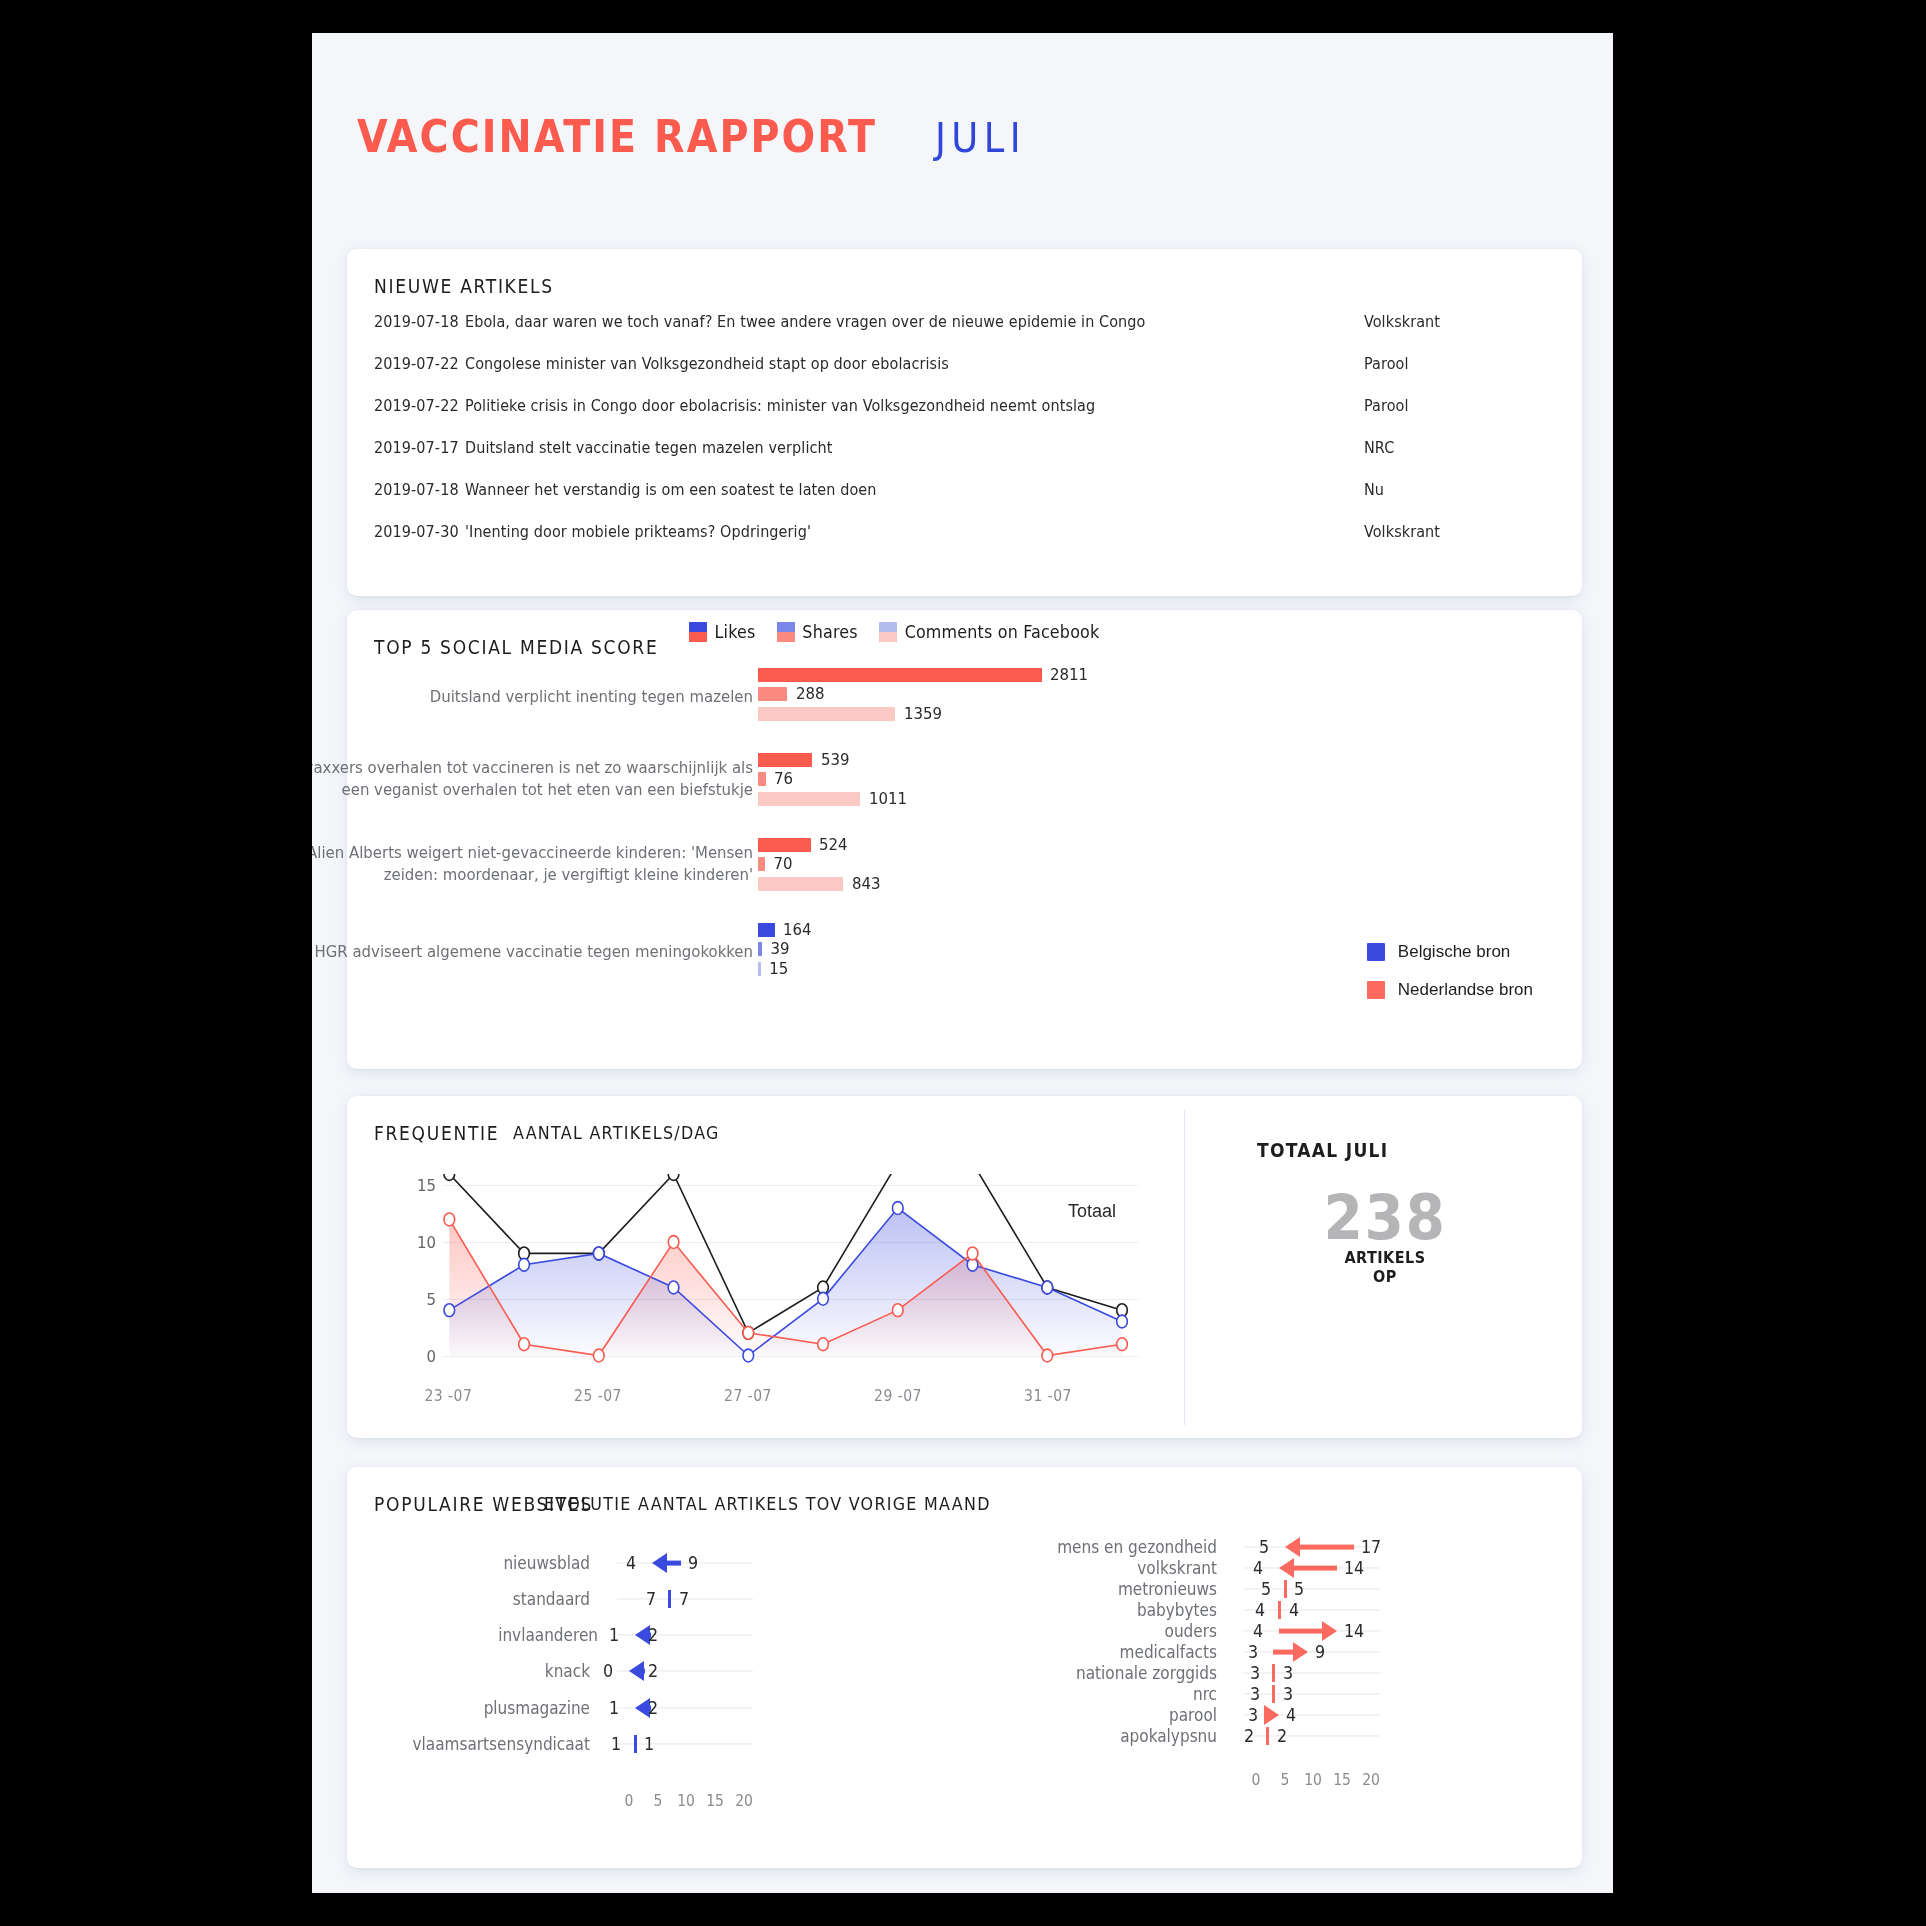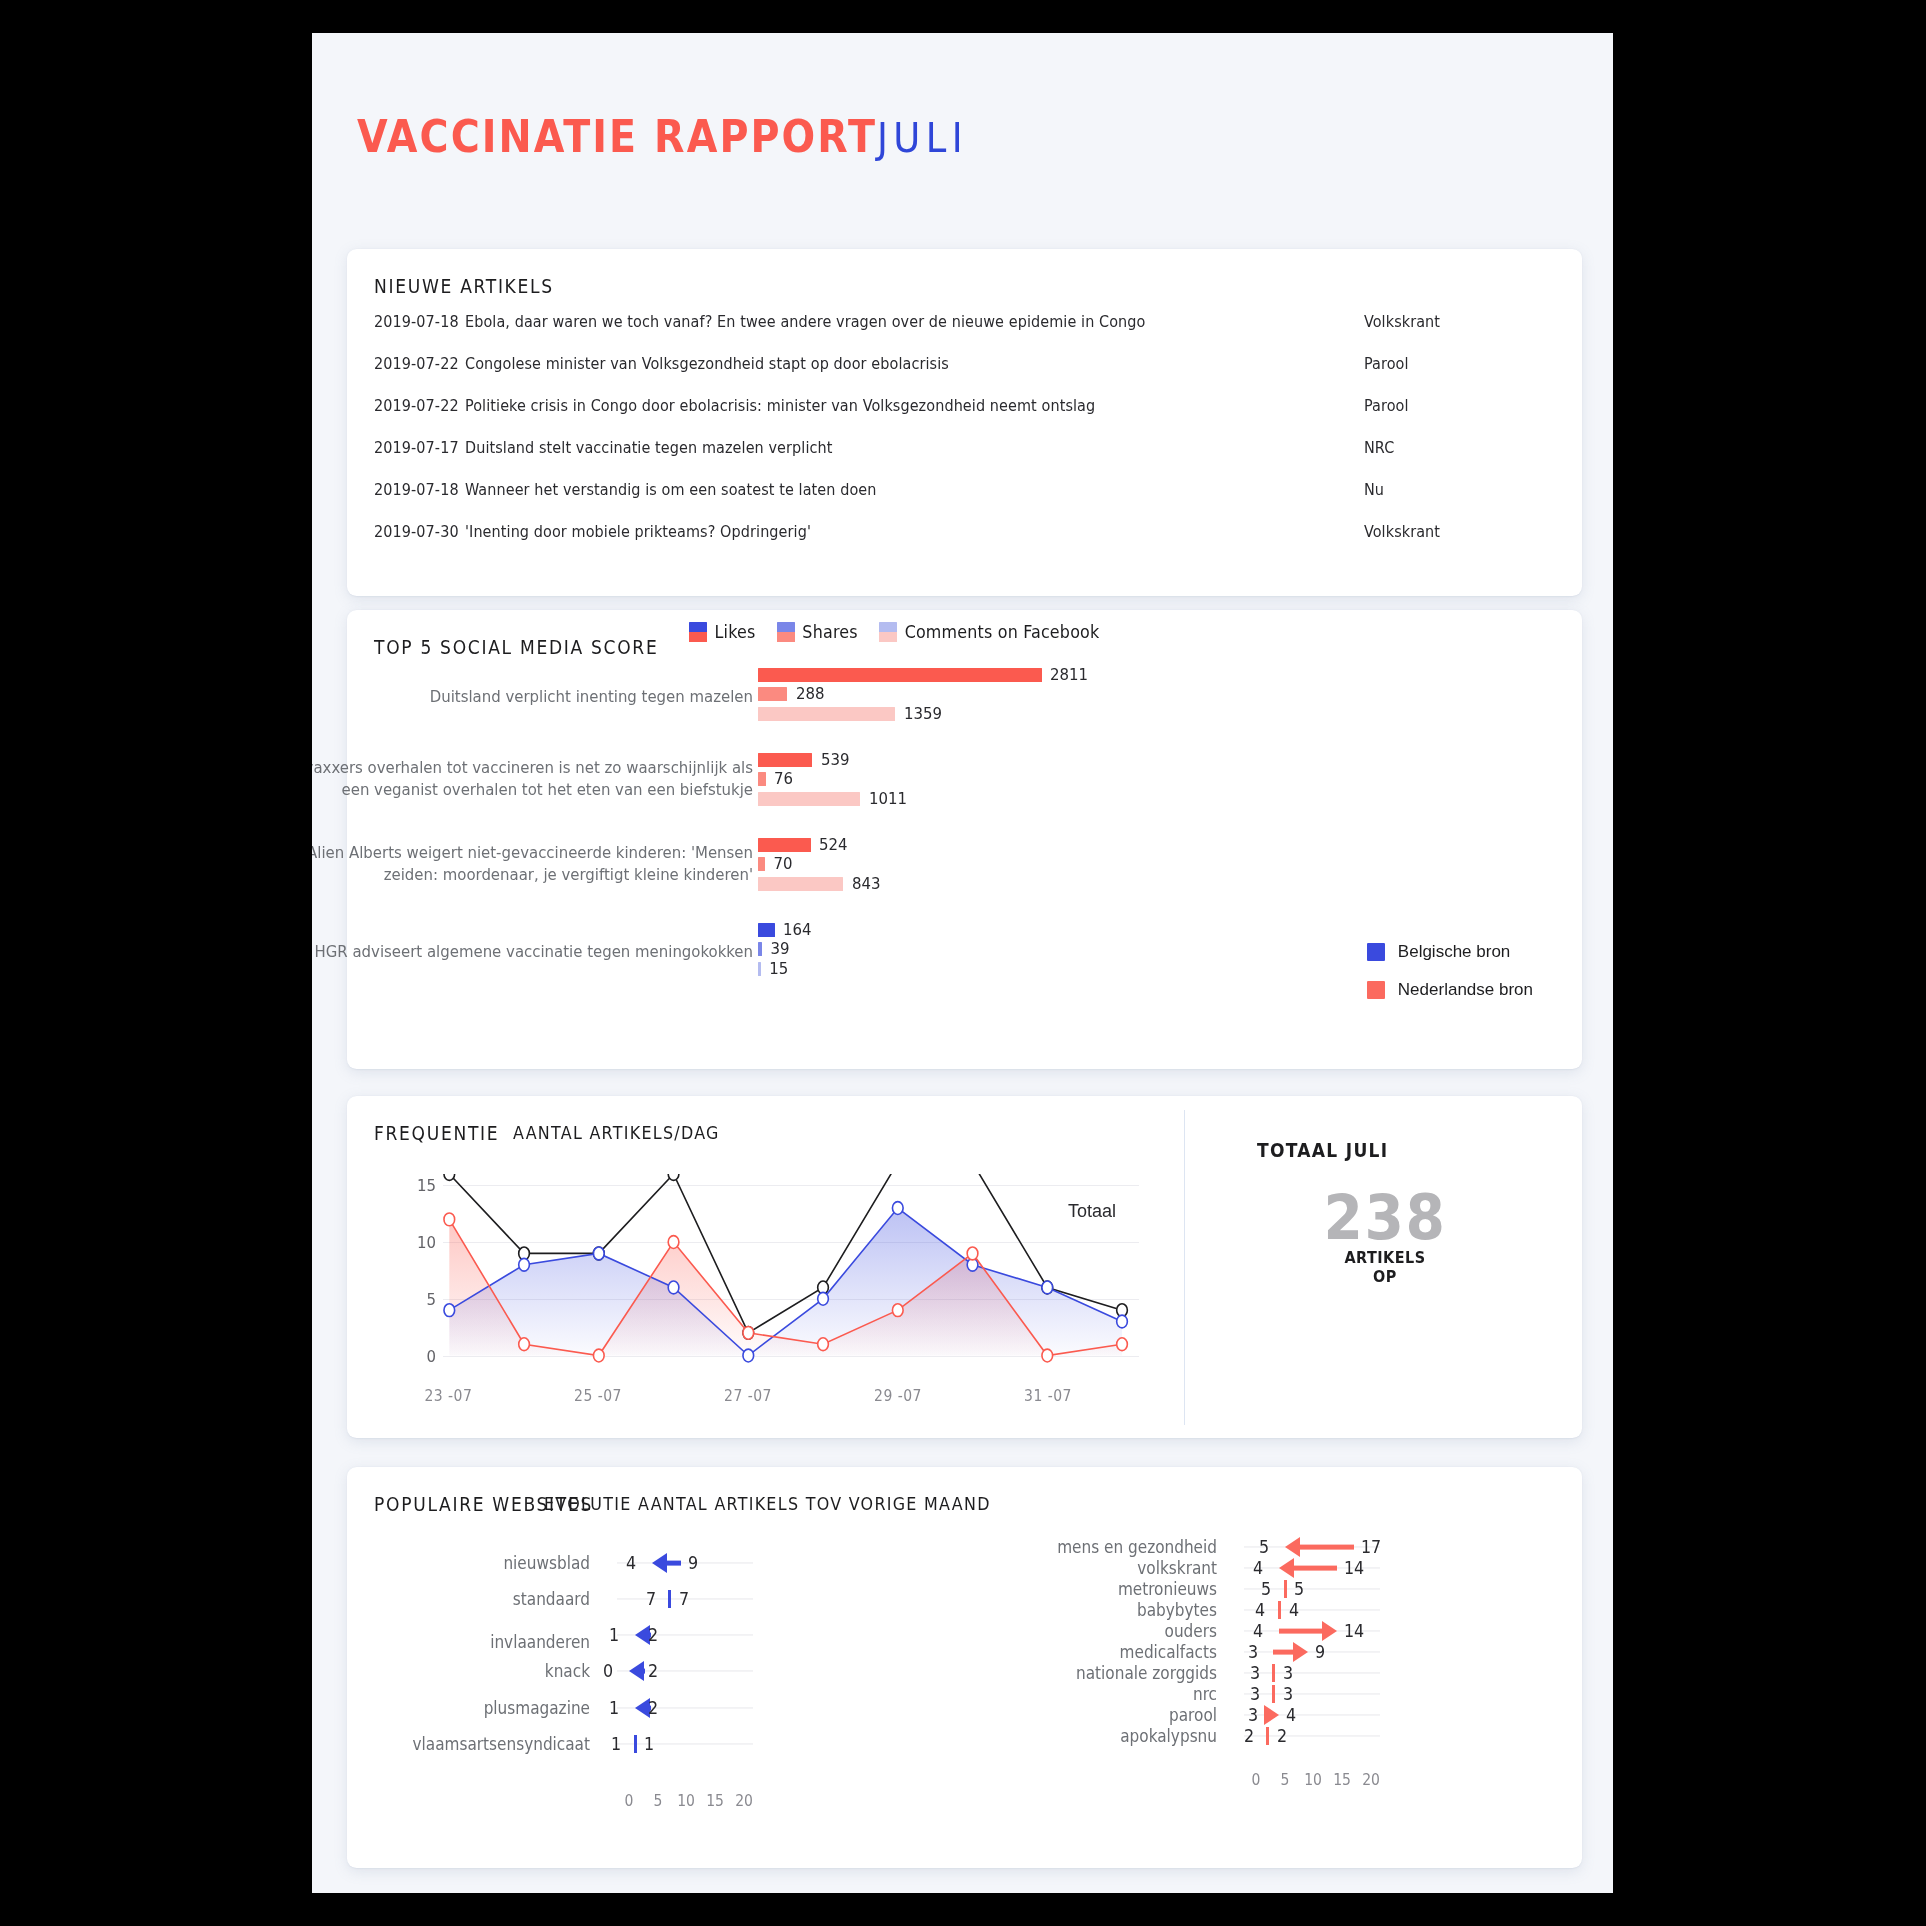--- a/index.html
+++ b/index.html
@@ -10,21 +10,21 @@
   }
   
   #page{
     position:absolute;left:312px;top:33px;width:1301px;height:1860px;
     background:#f4f6fa;overflow:hidden;
   }
   
   #title-row{position:absolute;left:45px;top:78px;white-space:nowrap;}
   #title-main{font-size:44px;font-weight:700;letter-spacing:2.1px;color:#fb5a4f;
     font-family:"DejaVu Sans Condensed","Liberation Sans Narrow","Liberation Sans",sans-serif;}
-  #title-month{font-size:41px;font-weight:400;letter-spacing:5.4px;color:#2f46d8;
+  #title-month{font-size:41px;font-weight:400;letter-spacing:5.4px;color:#2f46d8;margin-left:58px;
     font-family:"DejaVu Sans Condensed","Liberation Sans Narrow","Liberation Sans",sans-serif;}
   
   .card{position:absolute;background:#fff;border-radius:9.6px;
     box-shadow:0 3.2px 14px rgba(120,135,170,.16), 0 0.5px 1.6px rgba(120,135,170,.10);}
   #card-articles{left:35px;top:202px;width:1235px;height:347px;margin-top:14px;}
   #card-social  {left:35px;top:577px;width:1235px;height:459px;}
   #card-freq    {left:35px;top:1063px;width:1235px;height:342px;}
   #card-sites   {left:35px;top:1434px;width:1235px;height:401px;}
 
   .card-title{position:absolute;font-size:19px;letter-spacing:1.7px;color:#1d1d1f;
@@ -337,21 +337,21 @@
         <div class="site-head" style="top: 16px; left: 305px; border-top: 10.2px solid transparent; border-bottom: 10.2px solid transparent; border-right: 15px solid rgb(58, 74, 222);"></div>
         <div class="site-val" style="top: 16px; left: 279px;">4</div>
         <div class="site-val" style="top: 16px; left: 341px;">9</div>
         <div class="site-row" style="top: 52px;"></div>
         <div class="site-name" style="top: 52px; right: 242px; left: 0px; width: 243px;">standaard</div>
         <div class="site-track" style="top: 52px; left: 270px; width: 136px;"></div>
         <div class="site-tick" style="top: 52px; left: 321px; background: rgb(58, 74, 222);"></div>
         <div class="site-val" style="top: 52px; left: 299px;">7</div>
         <div class="site-val" style="top: 52px; left: 332px;">7</div>
         <div class="site-row" style="top: 88px;"></div>
-        <div class="site-name" style="top: 88px; right: 242px; left: 0px; width: 243px; margin-top: 7px;">invlaanderen</div>
+        <div class="site-name" style="top: 88px; right: 242px; left: 8px; width: 243px;">invlaanderen</div>
         <div class="site-track" style="top: 88px; left: 270px; width: 136px;"></div>
         <div class="site-arrow" style="top: 88px; left: 302px; width: 2.1px; background: rgb(58, 74, 222);"></div>
         <div class="site-head" style="top: 88px; left: 288px; border-top: 10.2px solid transparent; border-bottom: 10.2px solid transparent; border-right: 15px solid rgb(58, 74, 222);"></div>
         <div class="site-val" style="top: 88px; left: 262px;">1</div>
         <div class="site-val" style="top: 88px; left: 301px;">2</div>
         <div class="site-row" style="top: 124px;"></div>
         <div class="site-name" style="top: 124px; right: 242px; left: 0px; width: 243px;">knack</div>
         <div class="site-track" style="top: 124px; left: 270px; width: 136px;"></div>
         <div class="site-arrow" style="top: 124px; left: 296px; width: 2.1px; background: rgb(58, 74, 222);"></div>
         <div class="site-head" style="top: 124px; left: 282px; border-top: 10.2px solid transparent; border-bottom: 10.2px solid transparent; border-right: 15px solid rgb(58, 74, 222);"></div>

